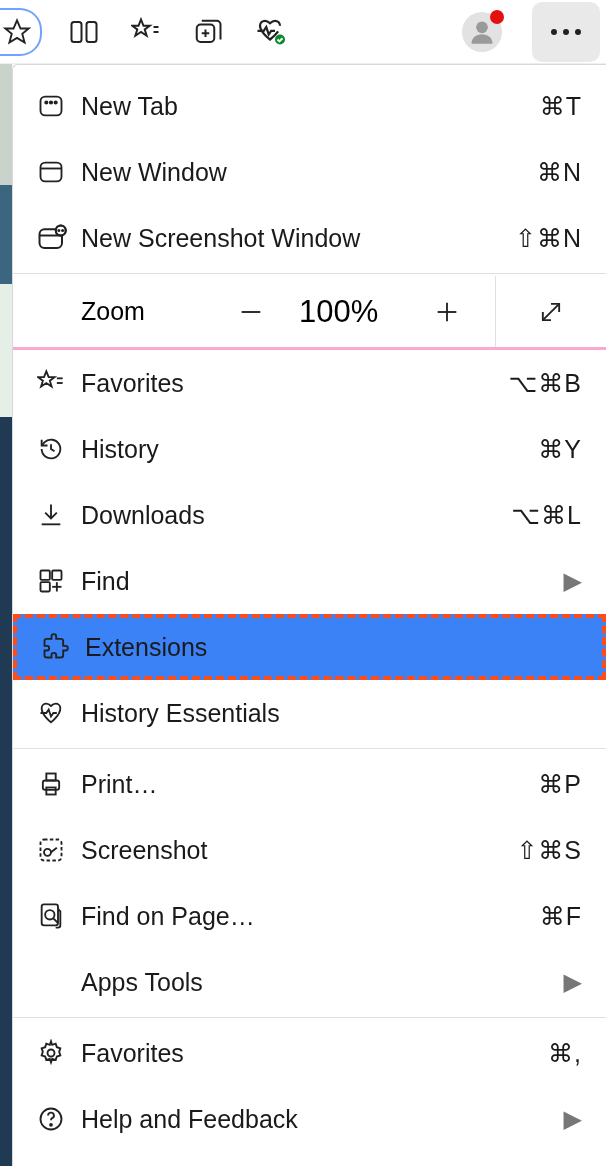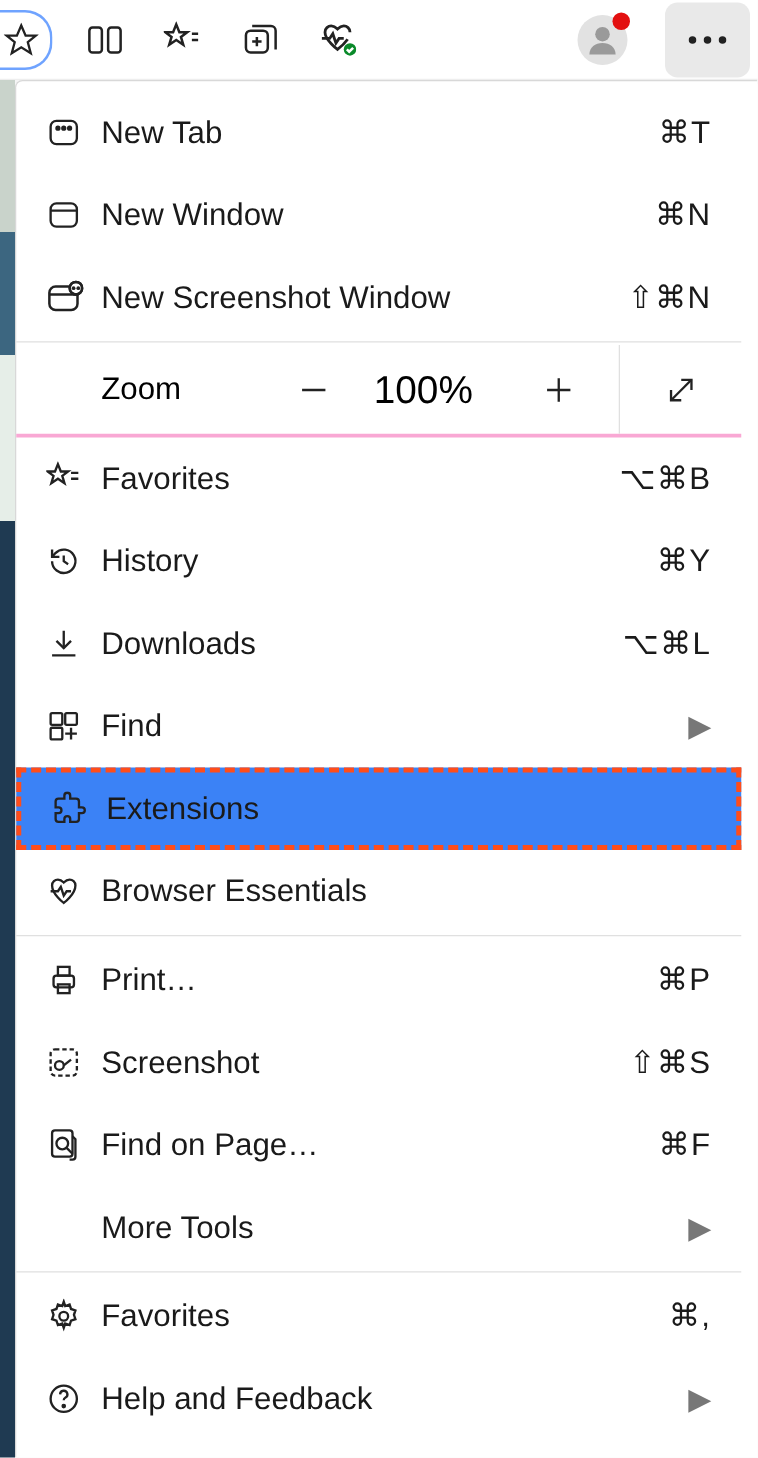--- a/index.html
+++ b/index.html
@@ -59,21 +59,21 @@
       background: linear-gradient(to bottom,#c9d3cb 0 11%,#3c6680 11% 20%,#e6eee8 20% 32%,#1f3a52 32% 100%);
     }
 
     .menu {
       position:absolute;
       top:64px; left:12px; right:0; bottom:0;
       background:#fff;
       border:1px solid #d8d8d8;
       border-right:none; border-bottom:none;
       border-radius: 6px 0 0 0;
-      padding: 8px 13px 0 0;
+      padding: 8px 0 0 0;
     }
 
     .item {
       display:flex;
       align-items:center;
       height: 66px;
       padding: 0 24px;
       color:#222;
       cursor:pointer;
     }
@@ -290,21 +290,21 @@
     </div>
   </div>
 
   <div class="item">
     <div class="mi-icon">
       <svg width="28" height="28" viewBox="0 0 24 24" fill="none" stroke="#222" stroke-width="1.6">
           <path d="M20 8c0-2.5-2-4-4-4-1.5 0-3 1-4 2-1-1-2.5-2-4-2-2 0-4 1.5-4 4 0 6 8 12 8 12s8-6 8-12z"></path>
           <polyline points="3,12 8,12 10,9 12,15 14,12 17,12"></polyline>
         </svg>
     </div>
-    <div class="label">Browser Essentials</div>
+    <div class="label">History Essentials</div>
   </div>
 
   <div class="sep"></div>
 
   <div class="item">
     <div class="mi-icon">
       <svg width="28" height="28" viewBox="0 0 24 24" fill="none" stroke="#222" stroke-width="1.6">
           <rect x="5" y="9" width="14" height="8" rx="2"></rect>
           <rect x="8" y="3" width="8" height="6"></rect>
           <rect x="8" y="15" width="8" height="6"></rect>
@@ -334,21 +334,21 @@
           <circle cx="11" cy="11" r="4"></circle>
           <line x1="14" y1="14" x2="18" y2="18"></line>
         </svg>
     </div>
     <div class="label">Find on Page…</div>
     <div class="shortcut">⌘F</div>
   </div>
 
   <div class="item">
     <div class="mi-icon"></div>
-    <div class="label">More Tools</div>
+    <div class="label">Apps Tools</div>
     <div class="chevron">▶</div>
   </div>
 
   <div class="sep"></div>
 
   <div class="item">
     <div class="mi-icon">
       <svg width="28" height="28" viewBox="0 0 24 24" fill="none" stroke="#222" stroke-width="1.6">
           <circle cx="12" cy="12" r="3"></circle>
           <path d="M12 2l1 3 3-1 1 3 3 1-1 3 1 3-3 1-1 3-3-1-1 3-1-3-3 1-1-3-3-1 1-3-1-3 3-1 1-3 3 1z"></path>

